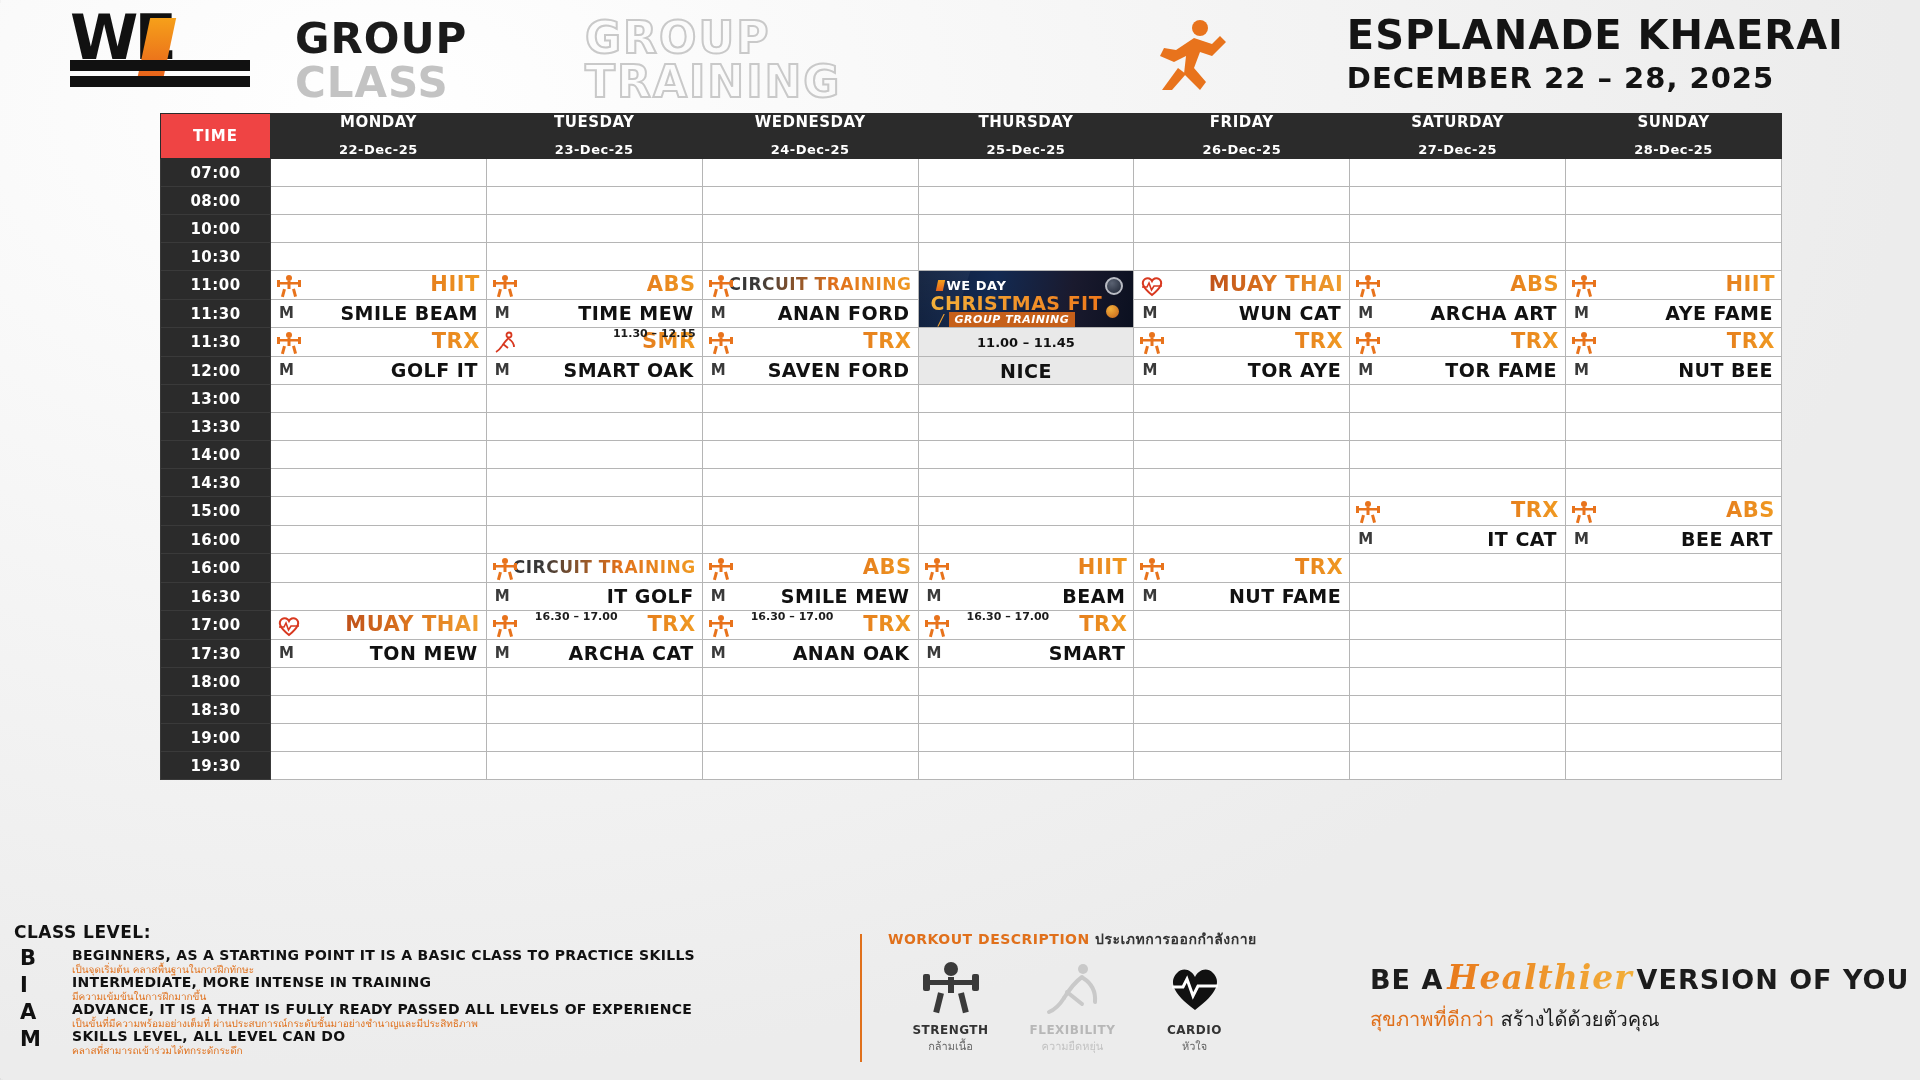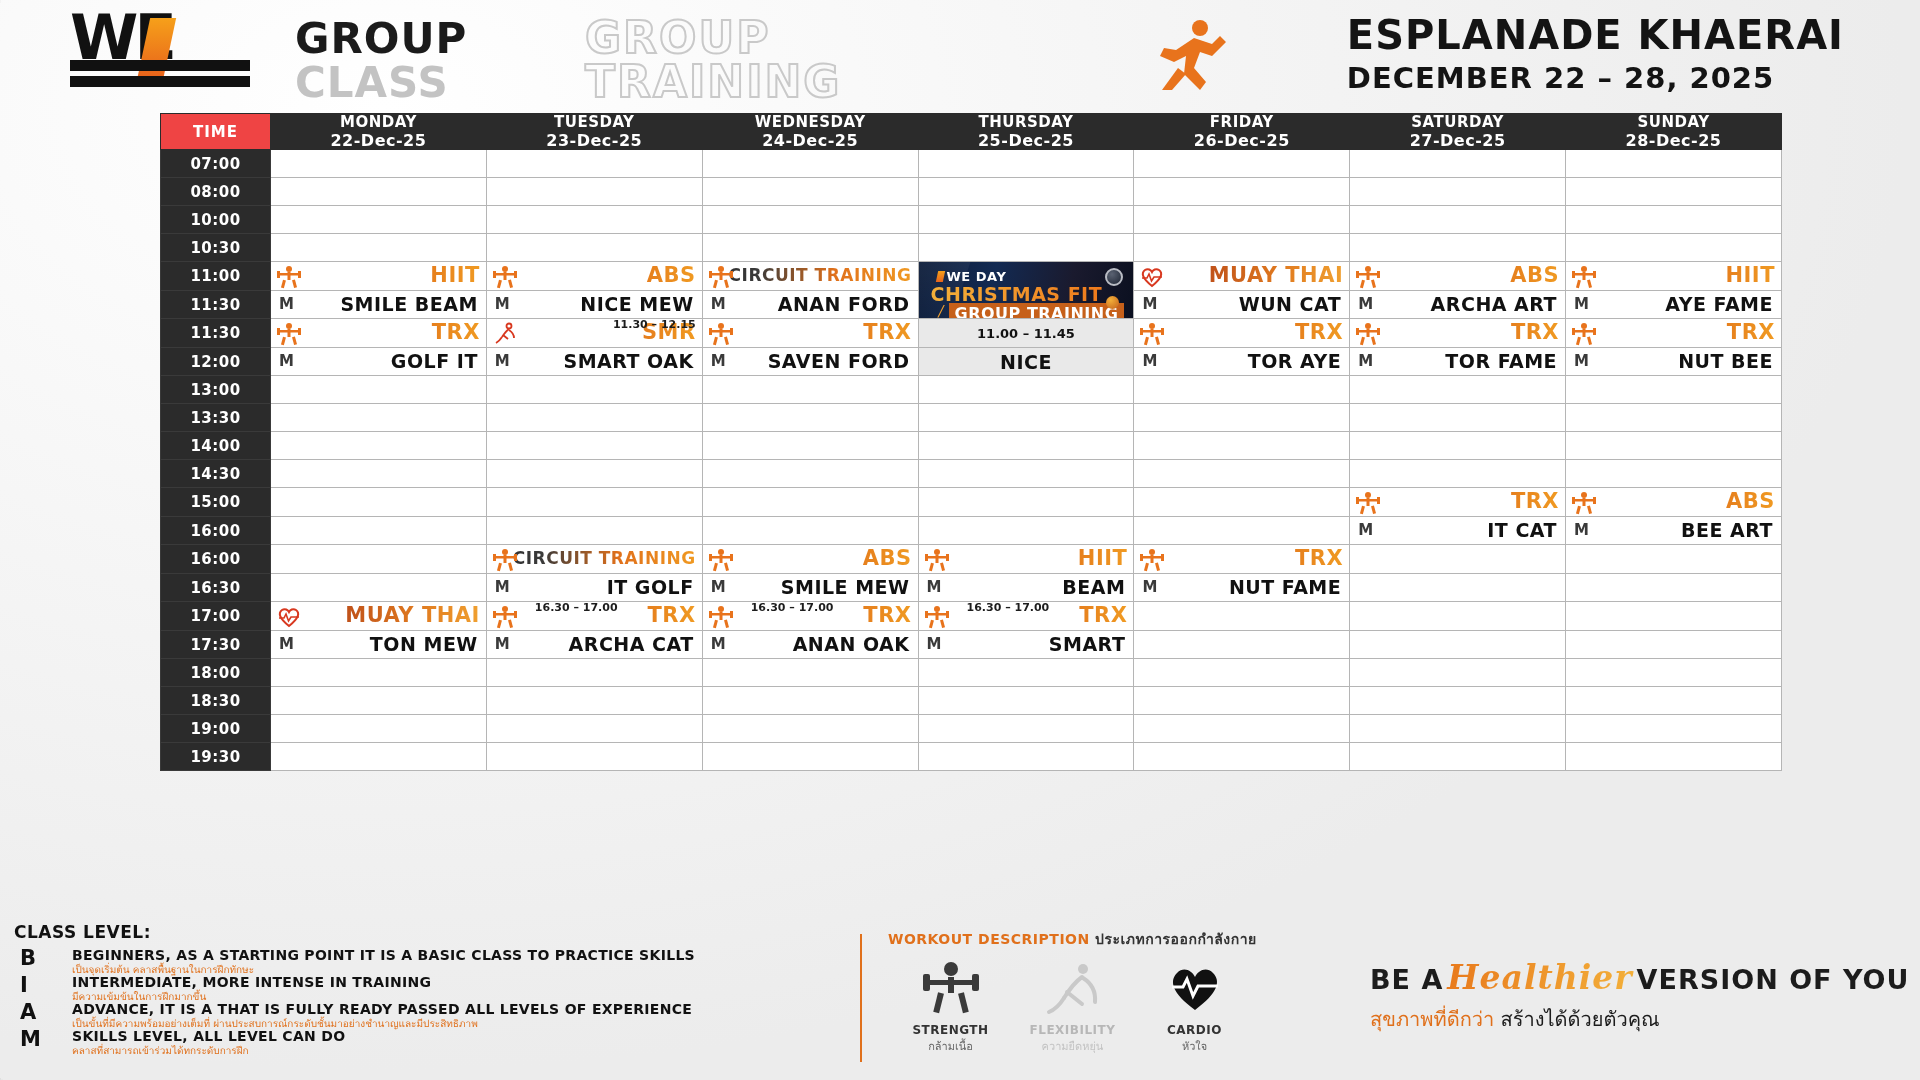--- a/index.html
+++ b/index.html
@@ -115,21 +115,21 @@
     background: #2b2b2b; color: #fff;
     height: 36px;
     font-family: "DejaVu Sans", sans-serif;
     font-weight: 700;
     font-size: 15px;
     letter-spacing: .5px;
     line-height: 17px;
     border: 1px solid #2b2b2b;
   }
   thead th.day .sub {
-    display: block; font-size: 16px; font-weight: 700; margin-top: 1px;
+    display: block; font-size: 13px; font-weight: 700; margin-top: 10px;
   }
   thead th.timehead {
     background: #ef4444; color: #fff;
     font-family: "DejaVu Sans", sans-serif;
     font-weight: 700; font-size: 15px; letter-spacing: 1px;
     border: 1px solid #2b2b2b;
   }
   td.time {
     background: #2b2b2b; color: #fff;
     font-family: "DejaVu Sans", sans-serif;
@@ -205,22 +205,22 @@
   .xmas .t1 {
     position: absolute; left: 12px; top: 21px;
     font-family: "DejaVu Sans", sans-serif;
     font-weight: 900; font-size: 19px; letter-spacing: .5px;
     background: linear-gradient(90deg,#f3b03a,#ef7a1c);
     -webkit-background-clip: text; background-clip: text; color: transparent;
   }
   .xmas .t2 {
     position: absolute; left: 30px; top: 41px;
     font-family: "DejaVu Sans", sans-serif;
-    font-weight: 700; font-size: 16px; color: #fff;
-    background: #c6601a; padding: 1px 6px; letter-spacing: .5px;
+    font-weight: 700; font-size: 11px; color: #fff;
+    background: #c6601a; padding: 1px 6px; letter-spacing: .5px; font-style: italic;
   }
   .xmas .slash {
     position: absolute; left: 20px; top: 40px;
     font-family: "DejaVu Serif", serif; font-style: italic;
     font-size: 15px; color: #f0a030;
   }
   .xmas .orb {
     position: absolute; right: 10px; top: 6px; width: 18px; height: 18px;
     border-radius: 50%; border: 2px solid #b9bcc4;
     background: radial-gradient(circle at 35% 30%, #5a6272, #1d2433);
@@ -545,21 +545,21 @@
         <td class="time">11:30</td>
         <td class="slot">
           <div class="row2">
             <span class="level">M</span>
             <div class="coach">SMILE BEAM</div>
           </div>
         </td>
         <td class="slot">
           <div class="row2">
             <span class="level">M</span>
-            <div class="coach">NICE MEW</div>
+            <div class="coach">TIME MEW</div>
           </div>
         </td>
         <td class="slot">
           <div class="row2">
             <span class="level">M</span>
             <div class="coach">ANAN FORD</div>
           </div>
         </td>
         <td class="slot">
           <div class="row2">
@@ -1089,21 +1089,21 @@
         <span class="th">มีความเข้มข้นในการฝึกมากขึ้น</span>
       </div>
       <div class="lv">
         <span class="k">A</span>
         <span class="en">ADVANCE, IT IS A THAT IS FULLY READY PASSED ALL LEVELS OF EXPERIENCE</span>
         <span class="th">เป็นขั้นที่มีความพร้อมอย่างเต็มที่ ผ่านประสบการณ์กระดับชั้นมาอย่างชำนาญและมีประสิทธิภาพ</span>
       </div>
       <div class="lv">
         <span class="k">M</span>
         <span class="en">SKILLS LEVEL, ALL LEVEL CAN DO</span>
-        <span class="th">คลาสที่สามารถเข้าร่วมได้ทกระดับการฝึก</span>
+        <span class="th">คลาสที่สามารถเข้าร่วมได้ทกระดักระดึก</span>
       </div>
     </div>
 
     <div class="divider"></div>
 
     <div class="workout">
       <div class="wtitle">
         <span class="o">WORKOUT DESCRIPTION</span>
         <span class="t">ประเภทการออกกำลังกาย</span>
       </div>

